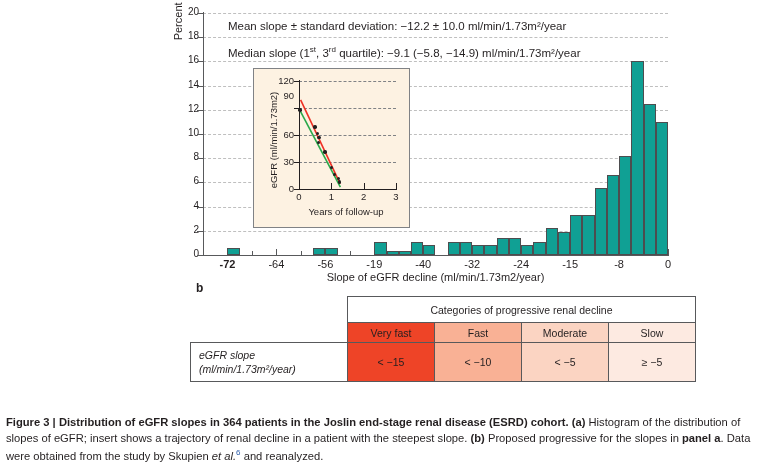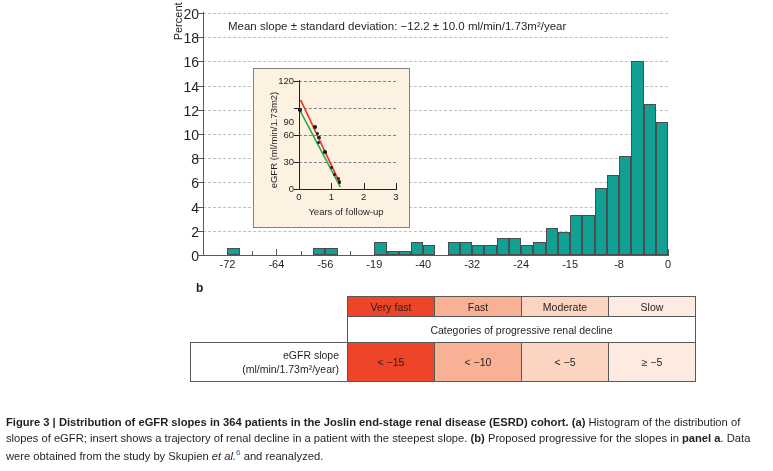--- a/index.html
+++ b/index.html
@@ -14,21 +14,21 @@
           font-size:11px;text-align:center;white-space:nowrap;}
 
   #plot{position:absolute;left:203px;top:13px;width:465px;height:242px;}
   #plot .grid{position:absolute;left:0;right:0;height:0;
               border-top:1px dashed #bfbfbf;}
   #yaxis-line{position:absolute;left:203px;top:12px;width:0;height:244px;
               border-left:1.6px solid #58595b;}
   #xaxis-line{position:absolute;left:202px;top:255px;width:467px;height:0;
               border-top:1.6px solid #58595b;}
 
-  .ytick{position:absolute;width:26px;text-align:right;font-size:14px;
+  .ytick{position:absolute;width:26px;text-align:right;font-size:10px;
          left:173px;}
   .ytickmark{position:absolute;left:197px;width:6px;height:0;
              border-top:1.4px solid #58595b;}
 
   .xtick{position:absolute;top:258px;width:40px;text-align:center;
          font-size:11px;}
   .xtickmark{position:absolute;top:249px;width:0;height:6px;
              border-left:1.3px solid #58595b;}
 
   .bar{position:absolute;background:#10a094;border:1px solid #4d4d4f;
@@ -69,22 +69,22 @@
        border-radius:50%;margin-left:-1.7px;margin-top:-1.7px;}
 
   
   #panel-b-label{position:absolute;left:196px;top:281px;font-size:12px;
                  font-weight:bold;}
   #tbl{position:absolute;left:190px;top:296px;border-collapse:collapse;
        font-size:10.5px;}
   #tbl td{border:1px solid #58595b;padding:0;text-align:center;
           vertical-align:middle;}
   #tbl td.blank{border:none;background:#fff;}
-  #tbl td.rowhdr{text-align:right;padding:5px 8px;background:#fff;
-                 line-height:1.35;}
+  #tbl td.rowhdr{text-align:left;padding:5px 8px;background:#fff;
+                 line-height:1.35;font-style:italic;}
   .catcell{height:19px;}
   .valcell{height:30px;}
 
   
   #caption{position:absolute;left:6px;top:415px;width:760px;font-size:11.2px;
            line-height:1.42;color:#231f20;}
   #caption b{font-weight:bold;}
   #caption i{font-style:italic;}
   .ref{font-size:8px;vertical-align:super;color:#2a5caa;}
 </style>
@@ -105,21 +105,25 @@
       <div class="grid" style="top: 96.8px;"></div>
       <div class="grid" style="top: 72.6px;"></div>
       <div class="grid" style="top: 48.4px;"></div>
       <div class="grid" style="top: 24.2px;"></div>
       <div class="grid" style="top: 0px;"></div>
     </div>
   <div id="yaxis-line"></div>
   <div id="xaxis-line"></div>
 
   <div id="stat1" class="statline">Mean slope ± standard deviation: −12.2 ± 10.0 ml/min/1.73m²/year</div>
-
+  <div id="stat2" class="statline">
+    <span>Median slope (1</span><sup class="sm">st</sup><span>, 3</span><sup class="sm">rd</sup><span> quartile): −9.1 (−5.8, −14.9) ml/min/1.73m²/year</span>
+  </div>
+
+  <div id="xlabel">Slope of eGFR decline (ml/min/1.73m2/year)</div>
 
   <div id="inset">
     <div id="inset-ylabel">eGFR (ml/min/1.73m2)</div>
     <div id="inset-plot">
         <div class="igrid" style="top: 81px;"></div>
         <div class="igrid" style="top: 54px;"></div>
         <div class="igrid" style="top: 27px;"></div>
         <div class="igrid" style="top: 0px;"></div>
       </div>
     <div id="inset-yaxis"></div>
@@ -128,21 +132,21 @@
     <svg id="inset-svg" width="157" height="160" style="position:absolute;left:0;top:0;pointer-events:none">
         <line x1="46.61666666666667" y1="30.900000000000006" x2="86.06333333333333" y2="114.6" stroke="#ee3124" stroke-width="1.6"></line>
         <line x1="45.64666666666667" y1="40.80000000000001" x2="86.38666666666667" y2="118.2" stroke="#2aa84a" stroke-width="1.6"></line>
       </svg>
   <div class="iytick" style="top: 114px;">0</div>
       <div class="iytickmark" style="top: 120px;"></div>
       <div class="iytick" style="top: 87px;">30</div>
       <div class="iytickmark" style="top: 93px;"></div>
       <div class="iytick" style="top: 60px;">60</div>
       <div class="iytickmark" style="top: 66px;"></div>
-      <div class="iytick" style="top: 47px;">90</div>
+      <div class="iytick" style="top: 21px;">90</div>
       <div class="iytickmark" style="top: 39px;"></div>
       <div class="iytick" style="top: 6px;">120</div>
       <div class="iytickmark" style="top: 12px;"></div>
       <div class="ixtick" style="left: 37px;">0</div>
       <div class="ixtickmark" style="left: 45px;"></div>
       <div class="ixtick" style="left: 69.3333px;">1</div>
       <div class="ixtickmark" style="left: 77.3333px;"></div>
       <div class="ixtick" style="left: 101.667px;">2</div>
       <div class="ixtickmark" style="left: 109.667px;"></div>
       <div class="ixtick" style="left: 134px;">3</div>
@@ -174,21 +178,21 @@
     <div class="ytick" style="top: 102.8px;">12</div>
     <div class="ytickmark" style="top: 109.8px;"></div>
     <div class="ytick" style="top: 78.6px;">14</div>
     <div class="ytickmark" style="top: 85.6px;"></div>
     <div class="ytick" style="top: 54.4px;">16</div>
     <div class="ytickmark" style="top: 61.4px;"></div>
     <div class="ytick" style="top: 30.2px;">18</div>
     <div class="ytickmark" style="top: 37.2px;"></div>
     <div class="ytick" style="top: 6px;">20</div>
     <div class="ytickmark" style="top: 13px;"></div>
-    <div class="xtick" style="left: 207.474px;">-72</div>
+    <div class="xtick" style="left: 207.474px; font-weight: bold;">-72</div>
     <div class="xtickmark" style="left: 227.474px;"></div>
     <div class="xtick" style="left: 256.421px;">-64</div>
     <div class="xtickmark" style="left: 276.421px;"></div>
     <div class="xtick" style="left: 305.368px;">-56</div>
     <div class="xtickmark" style="left: 325.368px;"></div>
     <div class="xtick" style="left: 354.316px;">-19</div>
     <div class="xtickmark" style="left: 374.316px;"></div>
     <div class="xtick" style="left: 403.263px;">-40</div>
     <div class="xtickmark" style="left: 423.263px;"></div>
     <div class="xtick" style="left: 452.211px;">-32</div>
@@ -235,31 +239,31 @@
     <div class="bar" style="background: rgb(16, 160, 148); left: 619.053px; width: 12.2368px; top: 155.78px; height: 99.22px;"></div>
     <div class="bar" style="background: rgb(16, 160, 148); left: 631.289px; width: 12.2368px; top: 61.4px; height: 193.6px;"></div>
     <div class="bar" style="background: rgb(16, 160, 148); left: 643.526px; width: 12.2368px; top: 103.75px; height: 151.25px;"></div>
     <div class="bar" style="background: rgb(16, 160, 148); left: 655.763px; width: 12.2368px; top: 121.9px; height: 133.1px;"></div>
   </div>
 
 <div id="panel-b-label">b</div>
 
 <table id="tbl">
   <tbody>
+    <tr>
+      <td class="blank"></td>
+      <td colspan="4" class="catcell" style="padding:3px 0">Categories of progressive renal decline</td>
+    </tr>
     <tr id="cat-row">
       <td class="blank"></td>
     <td class="catcell" style="background: rgb(238, 68, 39); width: 86px;">Very fast</td>
         <td class="catcell" style="background: rgb(249, 177, 149); width: 86px;">Fast</td>
         <td class="catcell" style="background: rgb(251, 212, 194); width: 86px;">Moderate</td>
         <td class="catcell" style="background: rgb(253, 234, 225); width: 86px;">Slow</td>
       </tr>
-    <tr>
-      <td class="blank"></td>
-      <td colspan="4" class="catcell" style="padding:3px 0">Categories of progressive renal decline</td>
-    </tr>
     <tr id="row-0">
         <td class="rowhdr" style="width: 140px;"><span>eGFR slope</span><br><span>(ml/min/1.73m²/year)</span></td>
         <td class="valcell" style="background: rgb(238, 68, 39);">&lt; −15</td>
         <td class="valcell" style="background: rgb(249, 177, 149);">&lt; −10</td>
         <td class="valcell" style="background: rgb(251, 212, 194);">&lt; −5</td>
         <td class="valcell" style="background: rgb(253, 234, 225);">≥ −5</td>
       </tr>
   </tbody>
 </table>
 

